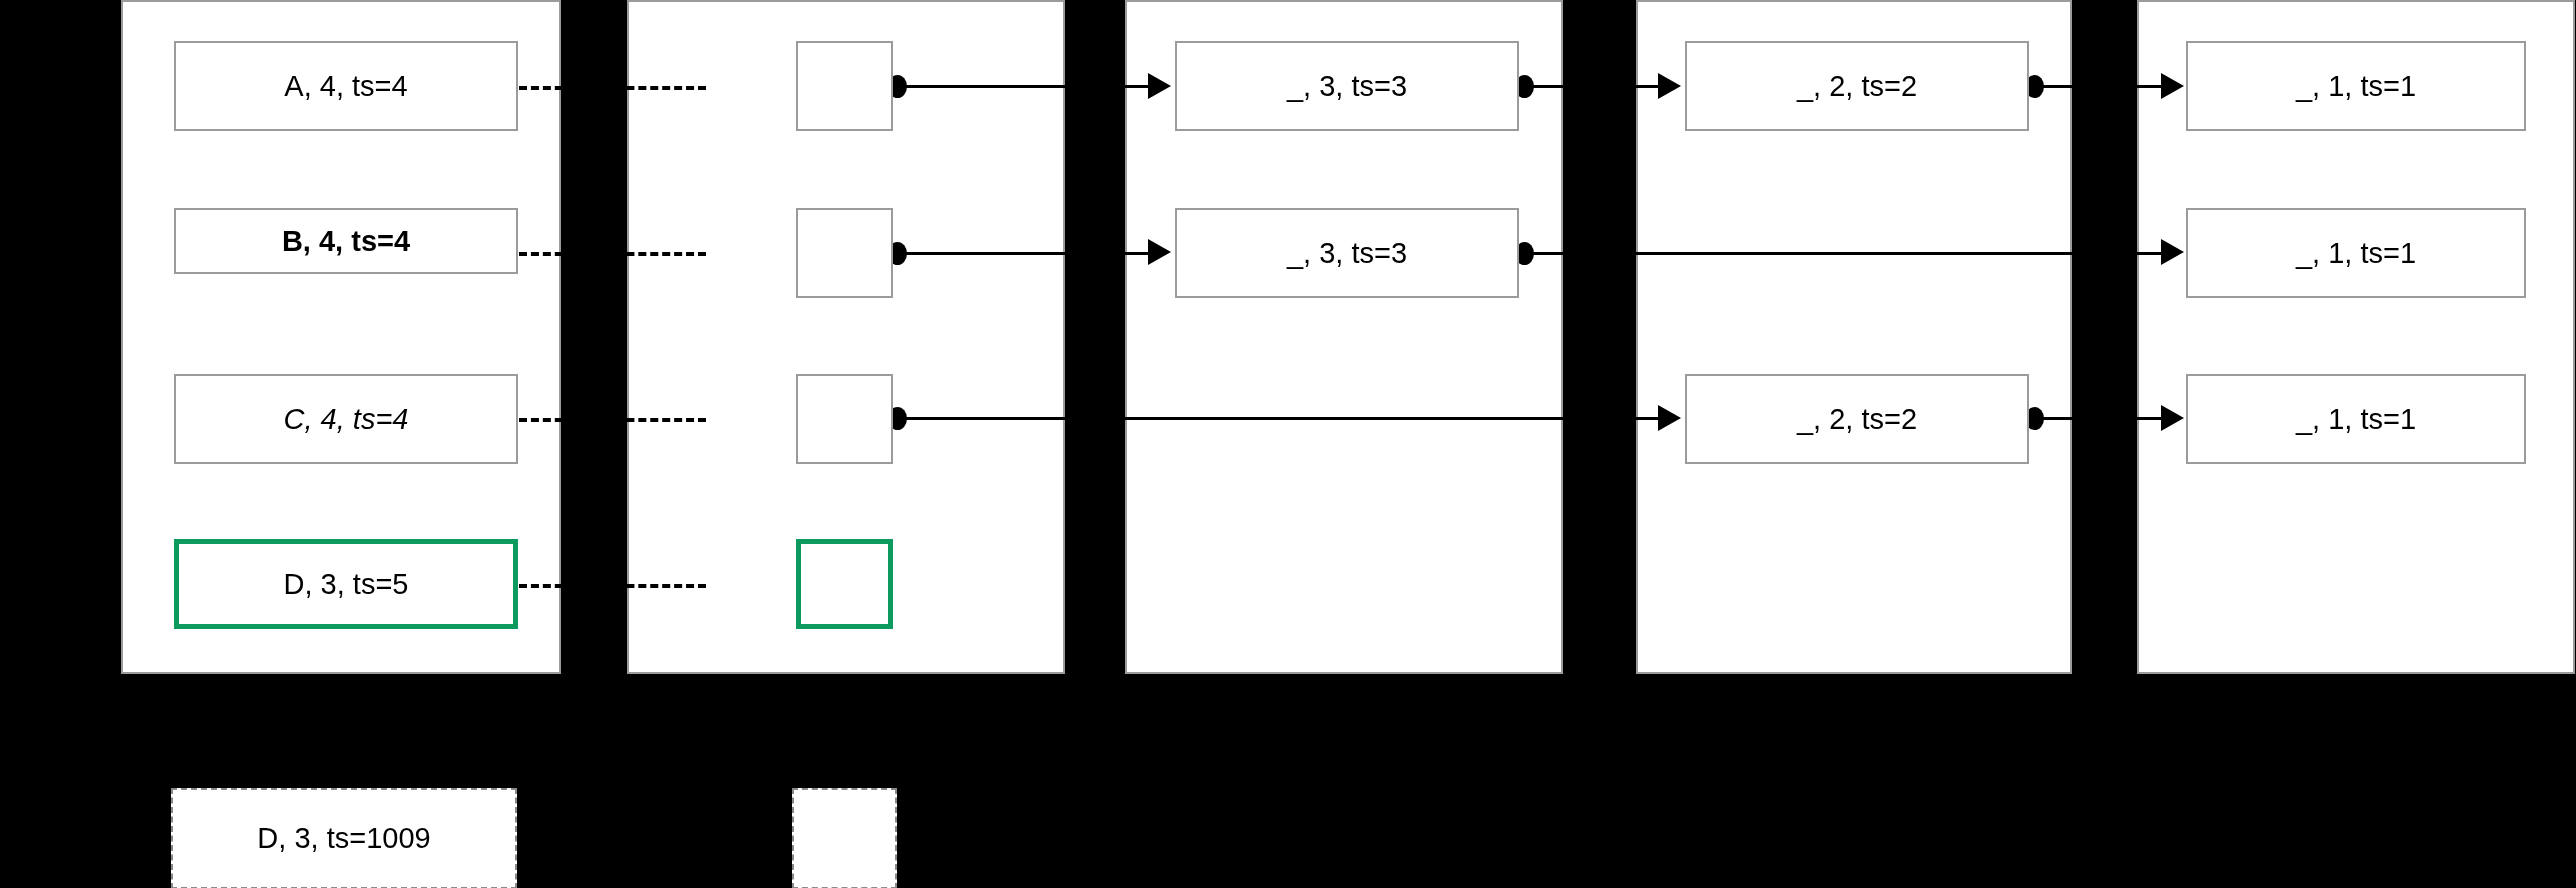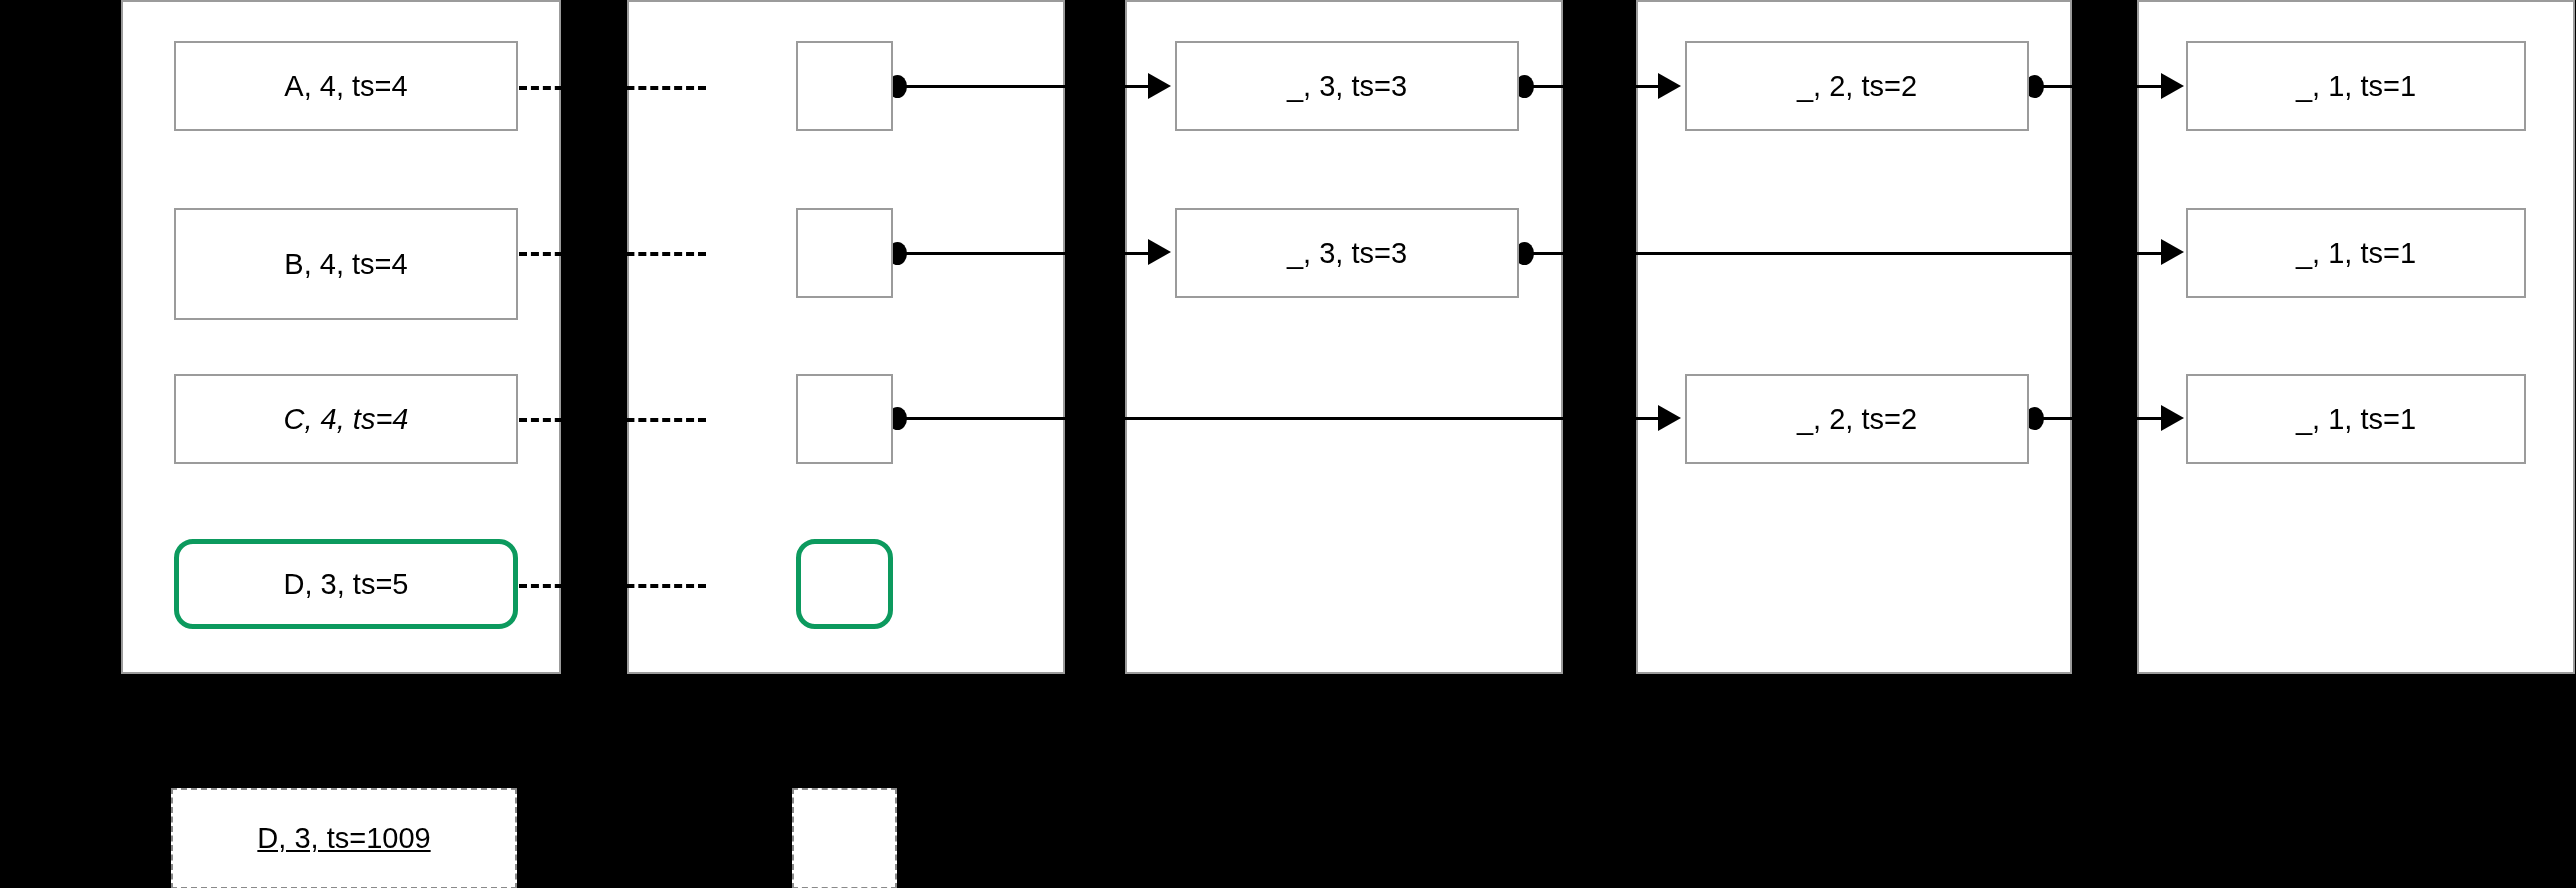--- a/index.html
+++ b/index.html
@@ -37,21 +37,20 @@
     justify-content: center;
     color: #000000;
     font-size: 29px;
     font-family: "Liberation Sans", sans-serif;
     line-height: 1;
     white-space: nowrap;
   }
   .node.highlight {
     border-color: #0c9a5e;
     border-width: 5px;
-    border-radius: 19px;
   }
   .node.ghost {
     font-size: 0;
   }
 
   
   .legend-box {
     position: absolute;
     background: #ffffff;
     border: 2.9px dashed #8a8a8a;
@@ -135,36 +134,36 @@
 
   <div class="edge-solid" style="left:901px; top:417px; width:757px;"></div>
   <div class="arrowhead" style="left:1658px; top:405px;"></div>
   <div class="dot" style="left:2025px; top:407px;"></div>
   <div class="edge-solid" style="left:2038px; top:417px; width:123px;"></div>
   <div class="arrowhead" style="left:2161px; top:405px;"></div>
 
   <div class="edge-dashed" style="left:519px; top:584px; width:187px;"></div>
 
   <div class="node" style="left:174px; top:41px; width:344px; height:90px;">A, 4, ts=4</div>
-  <div class="node" style="left:174px; top:208px; width:344px; height:112px;">B, 4, ts=4</div>
+  <div class="node" style="left:174px; top:208px; width:344px; height:66px;font-weight:bold;">B, 4, ts=4</div>
   <div class="node" style="left:174px; top:374px; width:344px; height:90px;font-style:italic;">C, 4, ts=4</div>
   <div class="node highlight" style="left:174px; top:539px; width:344px; height:90px;">D, 3, ts=5</div>
 
   <div class="node ghost" style="left:796px; top:41px; width:97px; height:90px;"></div>
   <div class="node ghost" style="left:796px; top:208px; width:97px; height:90px;"></div>
   <div class="node ghost" style="left:796px; top:374px; width:97px; height:90px;"></div>
   <div class="node ghost highlight" style="left:796px; top:539px; width:97px; height:90px;"></div>
 
   <div class="node" style="left:1175px; top:41px; width:344px; height:90px;">_, 3, ts=3</div>
   <div class="node" style="left:1175px; top:208px; width:344px; height:90px;">_, 3, ts=3</div>
 
   <div class="node" style="left:1685px; top:41px; width:344px; height:90px;">_, 2, ts=2</div>
   <div class="node" style="left:1685px; top:374px; width:344px; height:90px;">_, 2, ts=2</div>
 
   <div class="node" style="left:2186px; top:41px; width:340px; height:90px;">_, 1, ts=1</div>
   <div class="node" style="left:2186px; top:208px; width:340px; height:90px;">_, 1, ts=1</div>
   <div class="node" style="left:2186px; top:374px; width:340px; height:90px;">_, 1, ts=1</div>
 
-  <div class="legend-box" style="left:171px; top:788px; width:346px; height:101px;text-decoration:underline;">D, 3, ts=1009</div>
+  <div class="legend-box" style="left:171px; top:788px; width:346px; height:101px;">D, 3, ts=1009</div>
   <div class="legend-box ghost" style="left:792px; top:788px; width:105px; height:101px;"></div>
 
 </div>
 
 
 </body></html>

